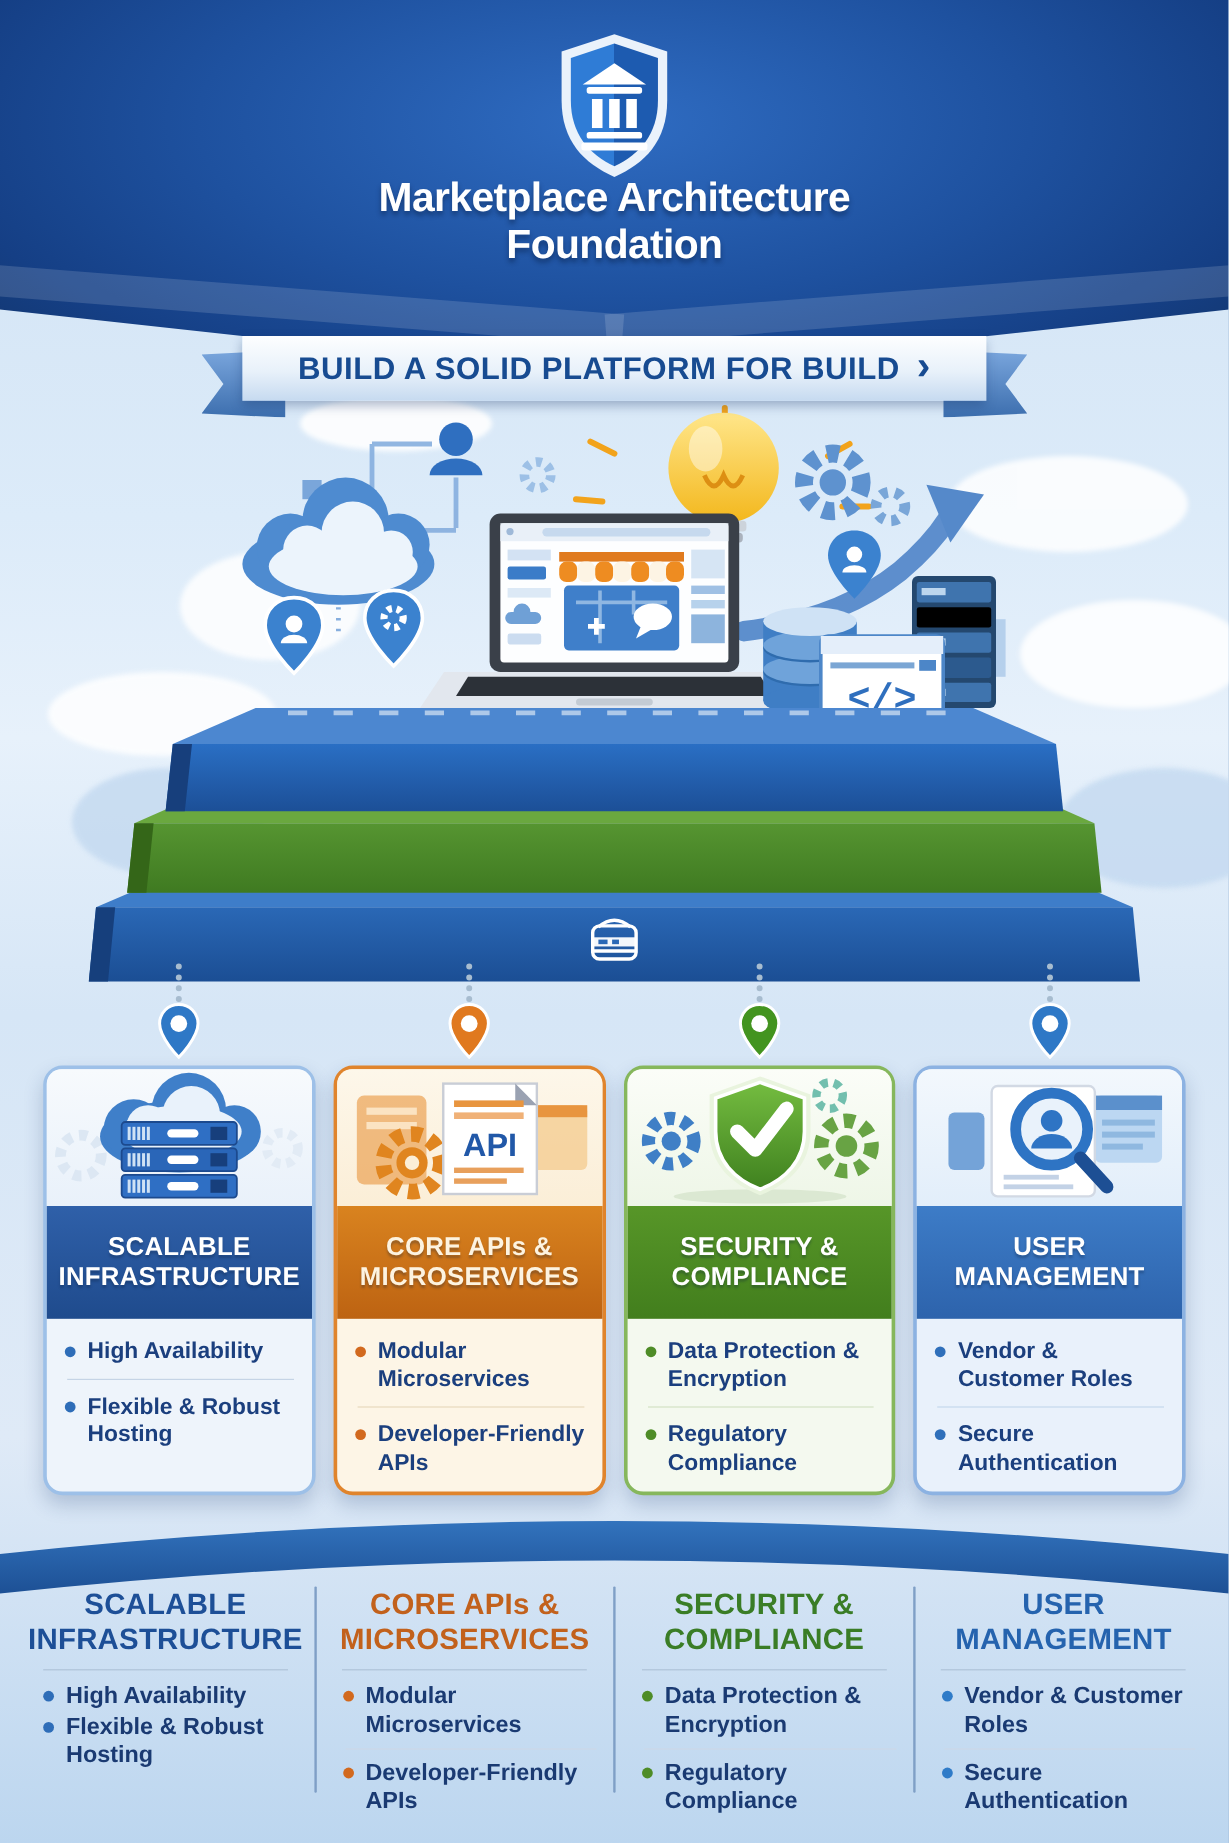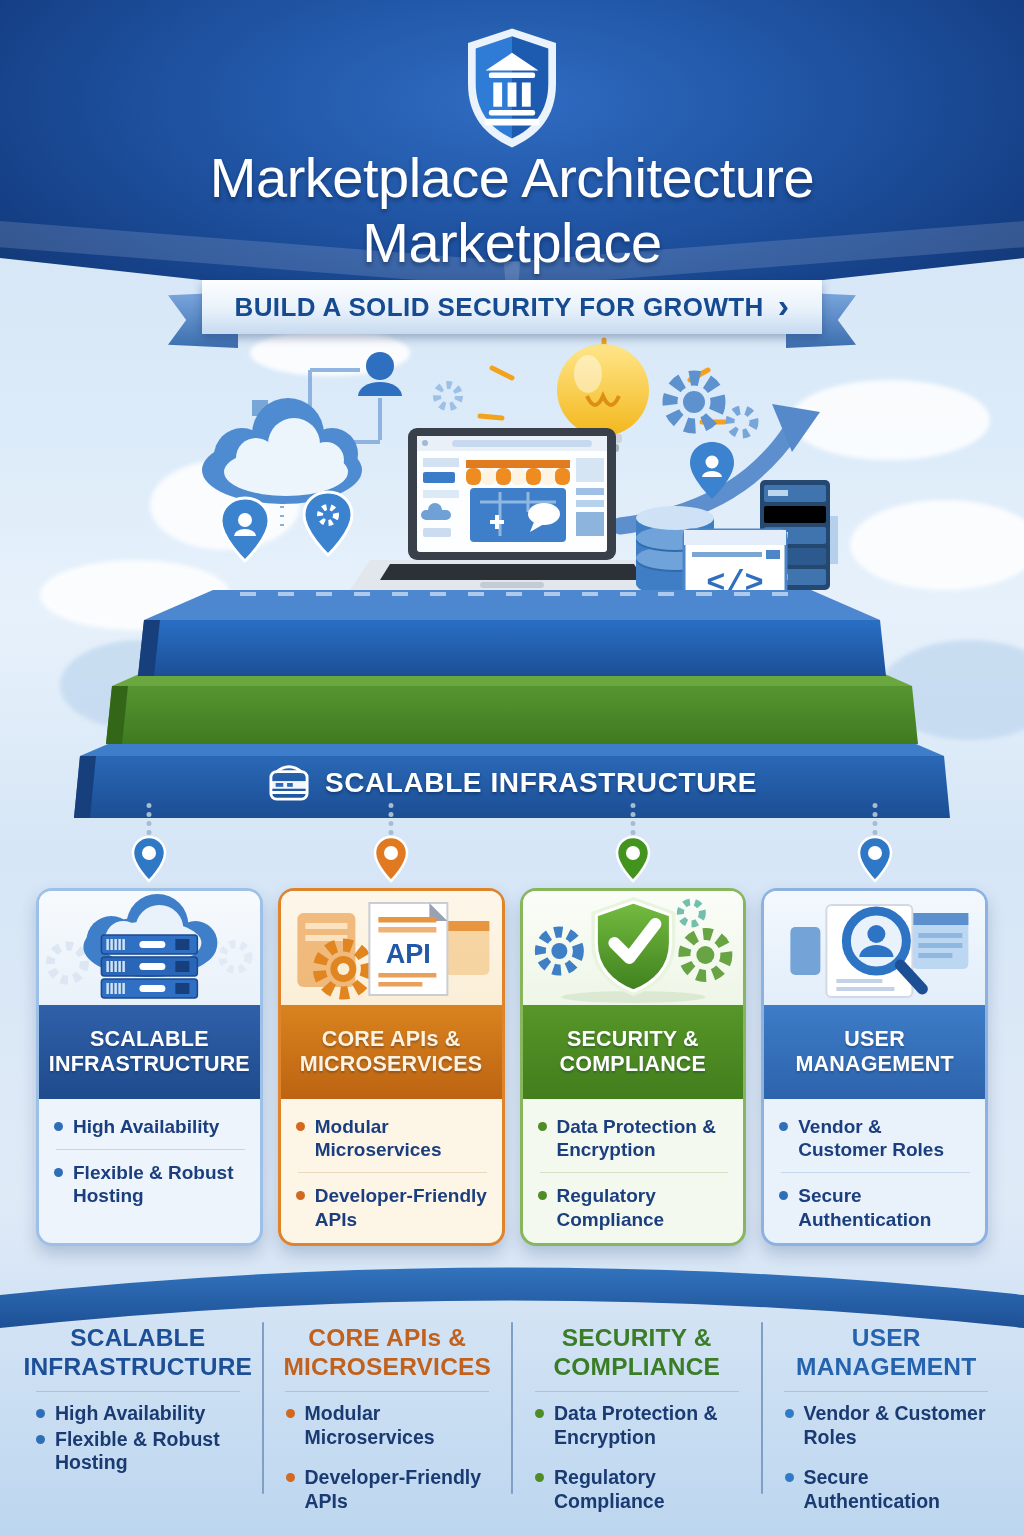--- a/index.html
+++ b/index.html
@@ -15,21 +15,21 @@
   .header{
     position:absolute;left:0;top:0;width:1024px;height:318px;
     background:radial-gradient(ellipse at 50% 32%,#2f6cc2 0%,#1e519f 48%,#153f85 78%,#123468 100%);
     clip-path:polygon(0 0,1024px 0,1024px 258px,512px 314px,0 258px);
   }
   .header .sheen{position:absolute;height:26px;width:560px;background:rgba(255,255,255,.14);}
   .sheen.l{left:-40px;top:240px;transform:rotate(4.5deg);}
   .sheen.r{right:-40px;top:240px;transform:rotate(-4.5deg);}
   .logo{position:absolute;left:457px;top:26px;width:110px;height:124px;}
   .title{position:absolute;left:0;top:146px;width:1024px;text-align:center;color:#fff;
-    font-size:56px;font-weight:normal;line-height:1.16;letter-spacing:-.5px;
+    font-size:34px;font-weight:bold;line-height:1.16;letter-spacing:-.5px;
     text-shadow:0 3px 4px rgba(5,25,60,.45);}
   
   .ribbon{position:absolute;left:512px;top:280px;transform:translateX(-50%);width:620px;height:54px;z-index:5;}
   .ribbon .tail{position:absolute;top:12px;width:70px;height:56px;background:linear-gradient(180deg,#7aa6dd,#3c6eae);}
   .tail.left{left:-34px;clip-path:polygon(0 6%,100% 0,100% 100%,0 94%,26% 50%);}
   .tail.right{right:-34px;clip-path:polygon(0 0,100% 6%,74% 50%,100% 94%,0 100%);}
   .ribbon .band{
     position:absolute;left:0;top:0;width:620px;height:54px;cursor:pointer;
     background:linear-gradient(180deg,#fdfeff 0%,#e8f1fa 55%,#c6daf0 100%);
     box-shadow:0 4px 9px rgba(20,50,100,.35);
@@ -122,28 +122,28 @@
     <rect x="29" y="42" width="42" height="5" rx="2" fill="#fff"></rect>
     <rect x="33" y="51" width="8" height="22" fill="#fff"></rect>
     <rect x="46" y="51" width="8" height="22" fill="#fff"></rect>
     <rect x="59" y="51" width="8" height="22" fill="#fff"></rect>
     <rect x="29" y="76" width="42" height="5" rx="2" fill="#fff"></rect>
     <rect x="25" y="84" width="50" height="6" rx="2" fill="#fff"></rect>
   </svg>
 
   <div class="title">
     <div>Marketplace Architecture</div>
-    <div>Marketplace</div>
+    <div>Foundation</div>
   </div>
 
   <div class="ribbon">
     <div class="tail left"></div>
     <div class="tail right"></div>
     <div class="band">
-      <span>BUILD A SOLID SECURITY FOR GROWTH</span>
+      <span>BUILD A SOLID PLATFORM FOR BUILD</span>
       <span class="chev">›</span>
     </div>
   </div>
 
   <svg class="illus" viewBox="0 0 904 284">
     <defs>
       <linearGradient id="bulbg" x1="0" y1="0" x2="0" y2="1">
         <stop offset="0" stop-color="#ffe68a"></stop>
           <stop offset="1" stop-color="#f3b71c"></stop>
       </linearGradient>
@@ -329,21 +329,20 @@
 
   <div class="layer-label ll3">
     <svg width="44" height="40" viewBox="0 0 46 42">
       <path d="M9,10 Q23,-2 37,10" stroke="#fff" stroke-width="3" fill="none"></path>
       <rect x="4" y="9" width="38" height="29" rx="6" stroke="#fff" stroke-width="3" fill="none"></rect>
       <rect x="4" y="19" width="38" height="8" fill="#fff" opacity=".95"></rect>
       <rect x="9" y="21" width="8" height="4" fill="#2a68b6"></rect>
         <rect x="21" y="21" width="6" height="4" fill="#2a68b6"></rect>
       <line x1="4" y1="31" x2="42" y2="31" stroke="#fff" stroke-width="3"></line>
     </svg>
-    <span>SCALABLE INFRASTRUCTURE</span>
   </div>
 
   <div class="cards">
 
     <div class="card card1">
       <div class="pinwrap">
         <div class="dots"></div>
         <svg class="pin" width="36" height="48" viewBox="0 0 36 48">
           <path d="M18,2 C27,2 34,9 34,18 C34,30 18,46 18,46 C18,46 2,30 2,18 C2,9 9,2 18,2 Z" stroke="#fff" stroke-width="2.5" fill="#2e78c6"></path>
           <circle cx="18" cy="18" r="7" fill="#fff"></circle>

